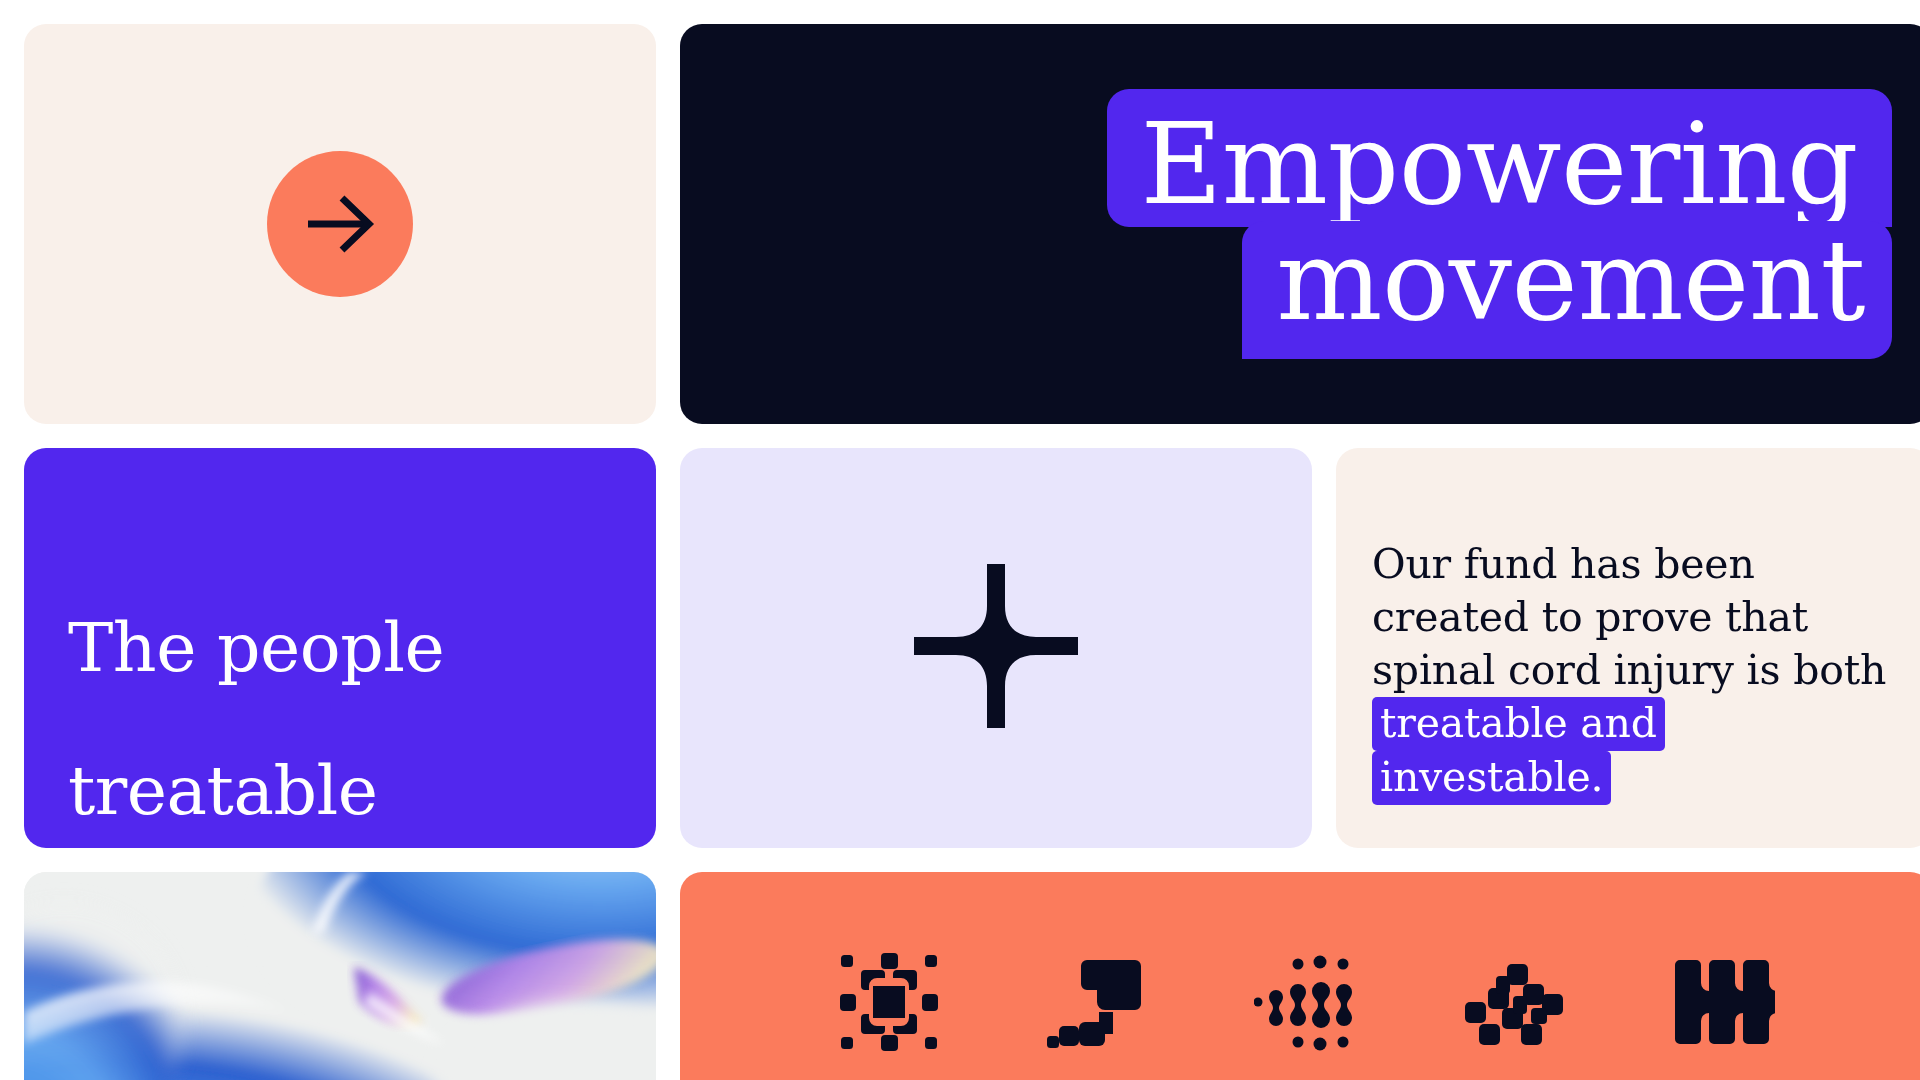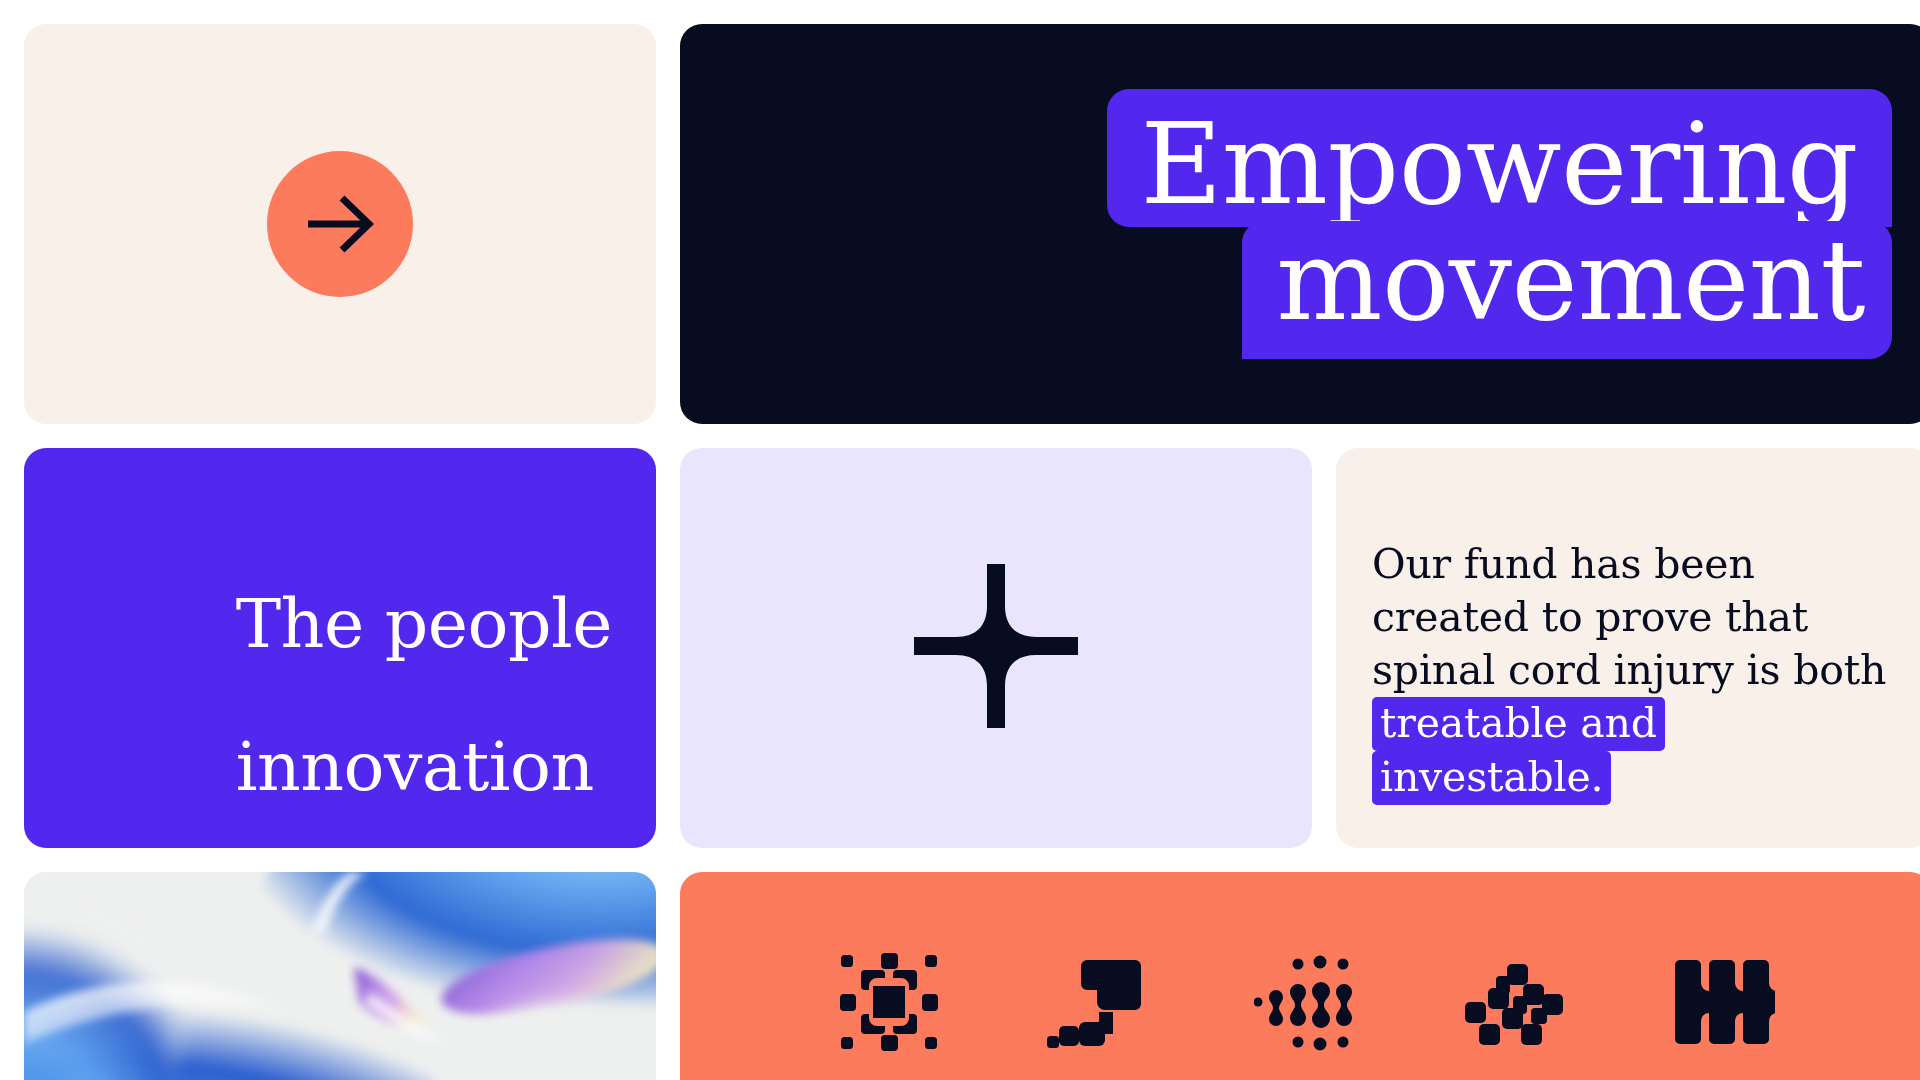--- a/index.html
+++ b/index.html
@@ -96,22 +96,21 @@
     margin-top: -6px;
   }
 
   
   .card-people {
     grid-column: 1 / 2;
     grid-row: 2 / 3;
     background: var(--purple);
     display: flex;
     align-items: flex-end;
-    padding: 0 44px 46px 44px;
-    justify-content: flex-end;
+    padding: 0 44px 22px 44px;
   }
 
   .people-heading {
     font-family: "DejaVu Serif", "Liberation Serif", serif;
     font-weight: 400;
     font-size: 68px;
     line-height: 1.05;
     color: #ffffff;
     letter-spacing: -0.5px;
   }
@@ -201,21 +200,21 @@
     <div class="hero-type">
       <span class="hero-line hero-line-1">Empowering</span>
       <span class="hero-line hero-line-2">movement</span>
     </div>
   </div>
 
   <div class="card card-people">
     <h2 class="people-heading">
       <span>The people</span><br>
       <br>
-      <span>innovation</span>
+      <span>treatable</span>
     </h2>
   </div>
 
   <div class="card card-plus">
     <span>
       <svg width="164" height="164" viewBox="0 0 164 164" aria-hidden="true">
         <path fill="#080C20" d="
           M73 0 H91 V42 C91 62 102 73 122 73 H164 V91 H122
           C102 91 91 102 91 122 V164 H73 V122
           C73 102 62 91 42 91 H0 V73 H42

